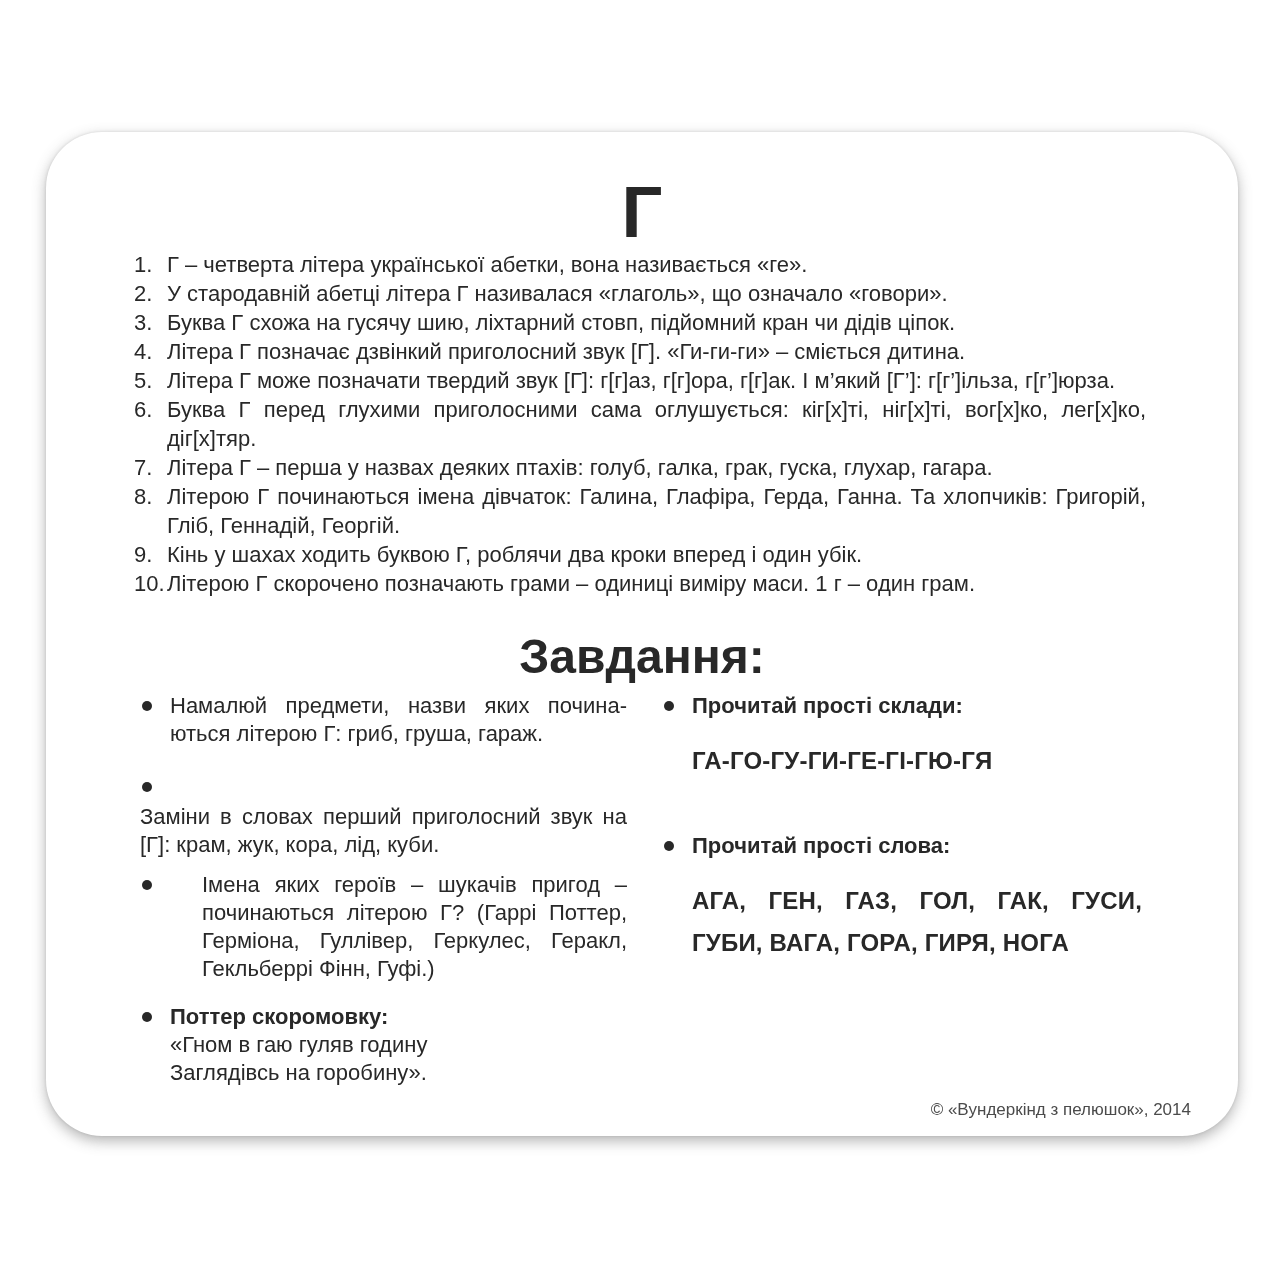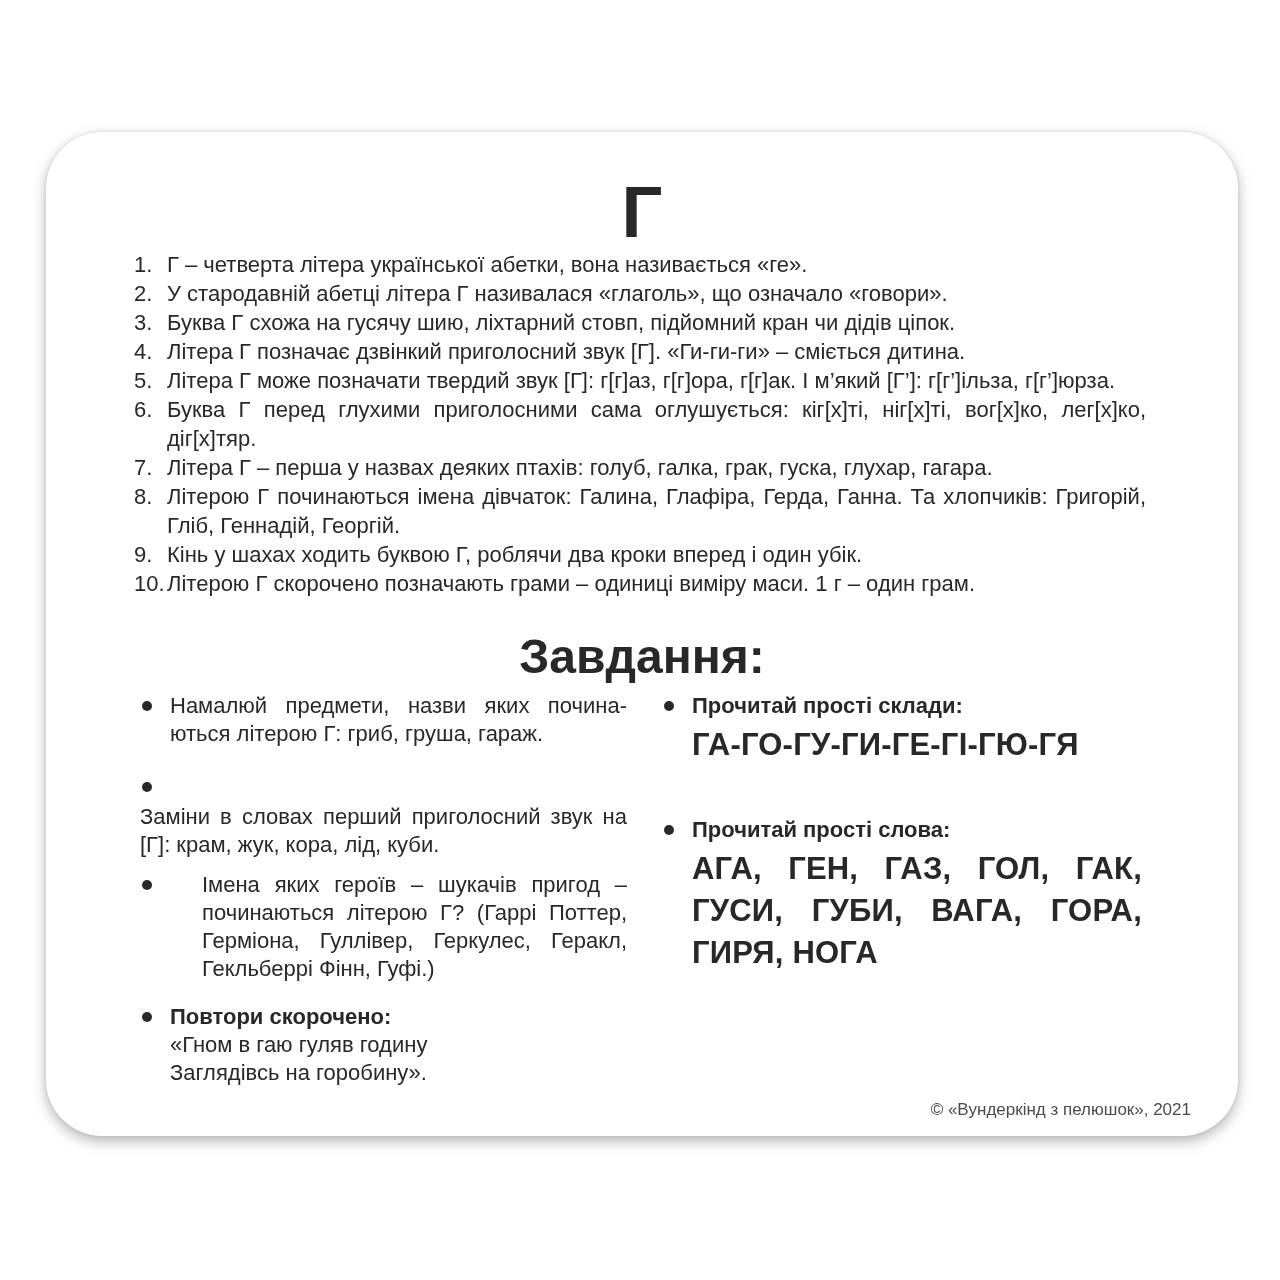--- a/index.html
+++ b/index.html
@@ -39,22 +39,22 @@
   .task-bullet{flex:0 0 30px;position:relative;}
   .dot{
     position:absolute;left:2px;top:9px;width:10px;height:10px;
     border-radius:50%;background:#282828;
   }
   .task-body{flex:1;}
   .task-text{text-align:justify;}
   .task-label{font-weight:bold;}
   .task-verse{white-space:pre-line;}
   .task-big{
-    font-weight:bold;font-size:31px;line-height:42px;
-    text-align:justify;margin-top:4px;letter-spacing:0.2px;
+    font-weight:bold;font-size:24px;line-height:42px;
+    text-align:justify;margin-top:20px;letter-spacing:0.2px;
   }
   .nowrap{white-space:nowrap;text-align:left;}
   .copyright{
     position:absolute;right:47px;bottom:16px;
     font-size:17px;color:#4b4b4b;
   }
 </style>
 </head>
 <body>
 
@@ -130,21 +130,21 @@
         </span>
       <div class="task-body">
         <div class="task-text">Імена яких героїв – шукачів пригод – почи­наються літерою Г? (Гаррі Поттер, Герміо­на, Гуллівер, Геркулес, Геракл, Гекльберрі Фінн, Гуфі.)</div>
       </div>
     </div>
     <div class="task task-gap-c">
       <span class="task-bullet">
           <span class="dot"></span>
         </span>
       <div class="task-body">
-        <div class="task-label">Повтори скорочено:</div>
+        <div class="task-label">Поттер скоромовку:</div>
         <div class="task-verse">«Гном в гаю гуляв годину
 Заглядівсь на горобину».</div>
       </div>
     </div>
   </div>
 
   <div class="col col-right">
     <div class="task">
       <span class="task-bullet">
           <span class="dot"></span>
@@ -158,15 +158,15 @@
       <span class="task-bullet">
           <span class="dot"></span>
         </span>
       <div class="task-body">
         <div class="task-label">Прочитай прості слова:</div>
         <div class="task-big">АГА, ГЕН, ГАЗ, ГОЛ, ГАК, ГУСИ, ГУБИ, ВАГА, ГОРА, ГИРЯ, НОГА</div>
       </div>
     </div>
   </div>
 
-  <div class="copyright">© «Вундеркінд з пелюшок», 2021</div>
+  <div class="copyright">© «Вундеркінд з пелюшок», 2014</div>
 
 </div>
 
 </body></html>

